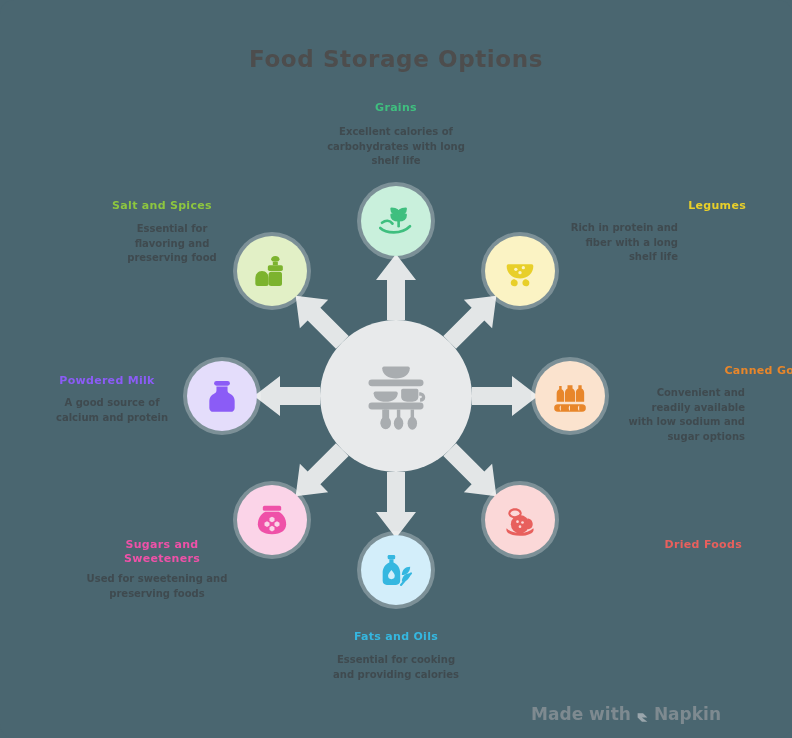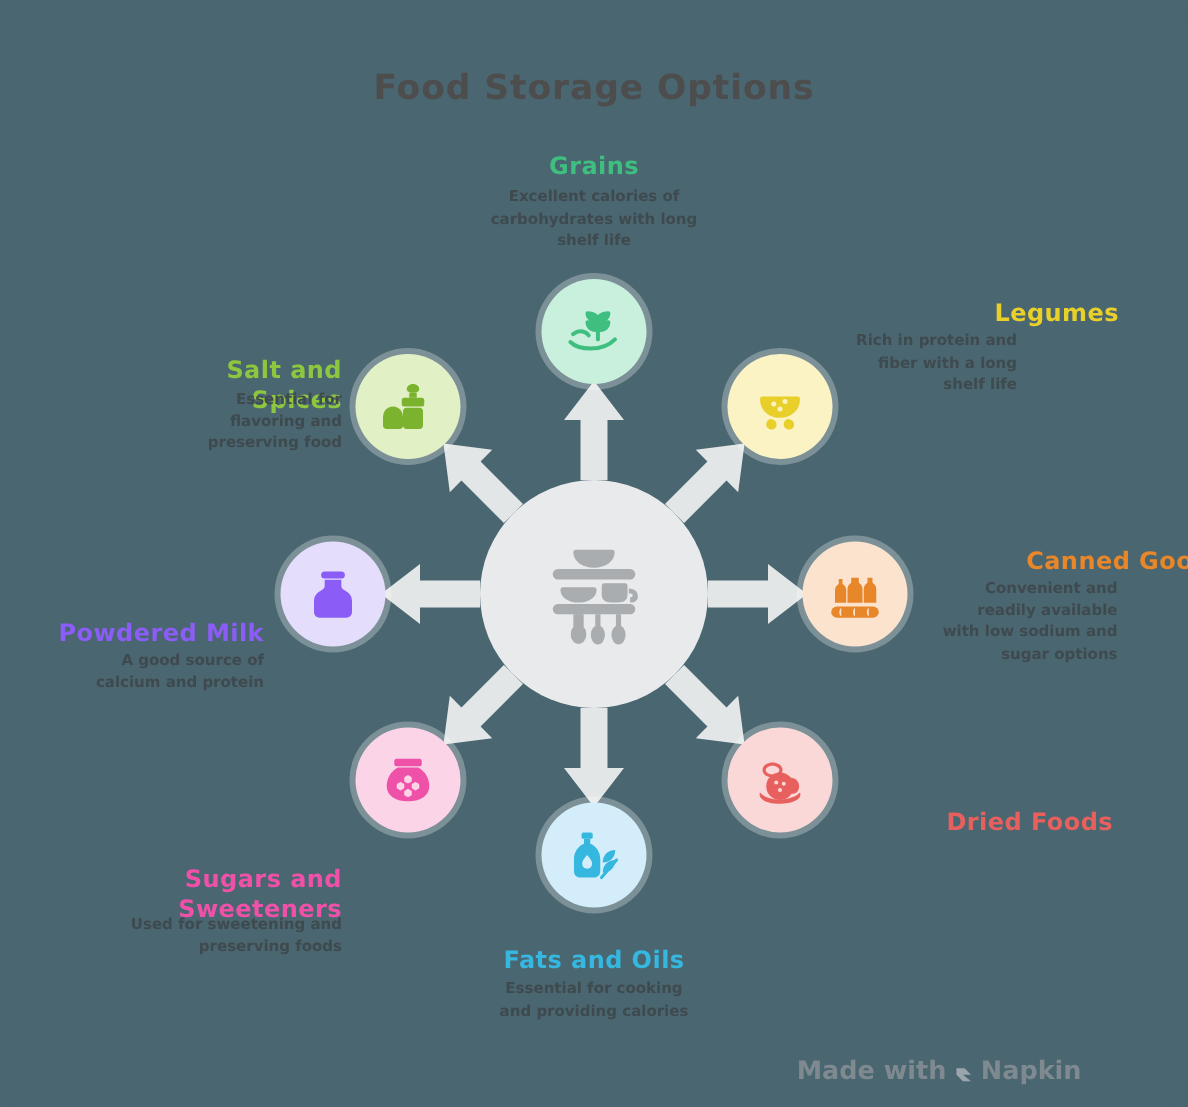--- a/index.html
+++ b/index.html
@@ -72,35 +72,35 @@
     display: flex;
     align-items: center;
     justify-content: center;
     box-shadow: 0 0 0 4px rgba(255,255,255,0.28);
   }
   .node svg { display: block; }
 
   
   .label {
     position: absolute;
-    font-size: 16px;
+    font-size: 11px;
     font-weight: bold;
     letter-spacing: 0.3px;
     line-height: 1.25;
   }
   .desc {
     position: absolute;
     font-size: 10px;
     font-weight: bold;
     color: #3f4a4f;
     line-height: 1.45;
   }
   .ta-c { text-align: center; }
   .ta-l { text-align: right; }
-  .ta-r { text-align: right; margin-top: 38px; }
+  .ta-r { text-align: center; }
 
   .footer {
     position: absolute;
     right: 18px;
     bottom: 14px;
     font-size: 17px;
     font-weight: bold;
     color: #7e8a90;
     display: flex;
     align-items: center;

